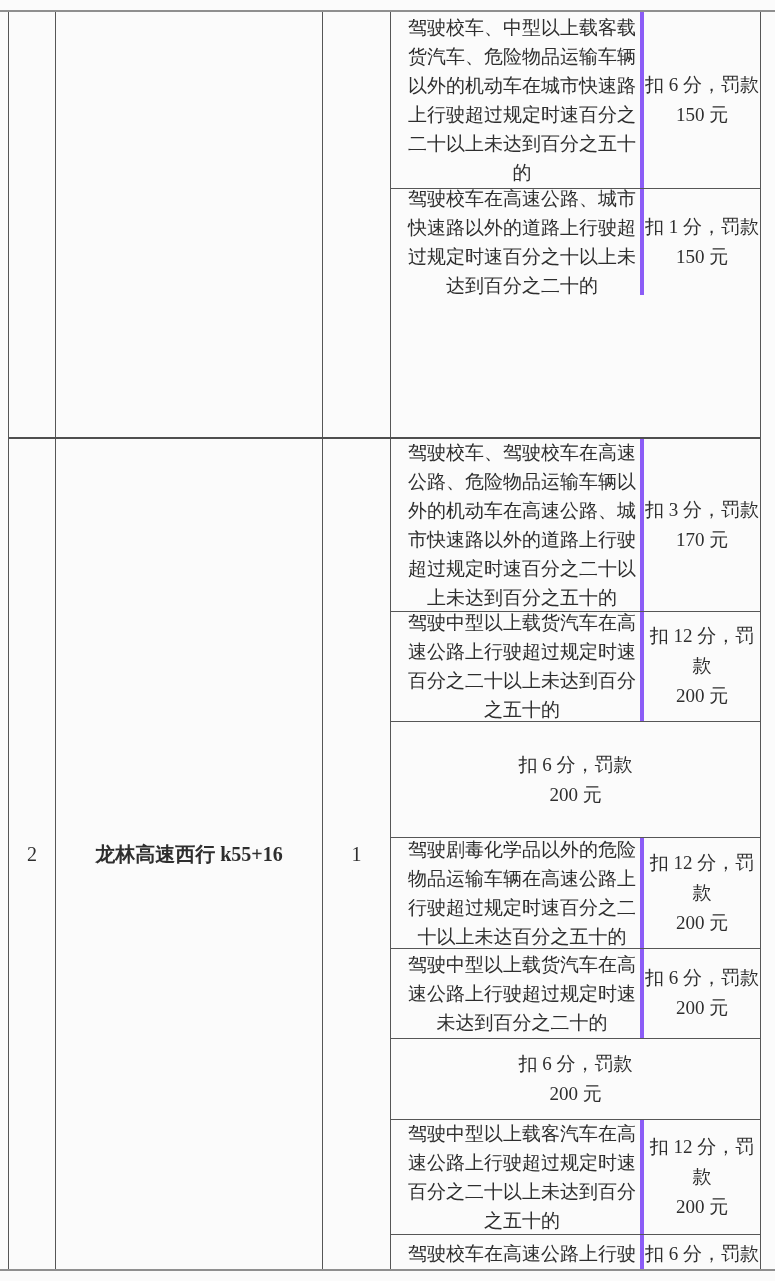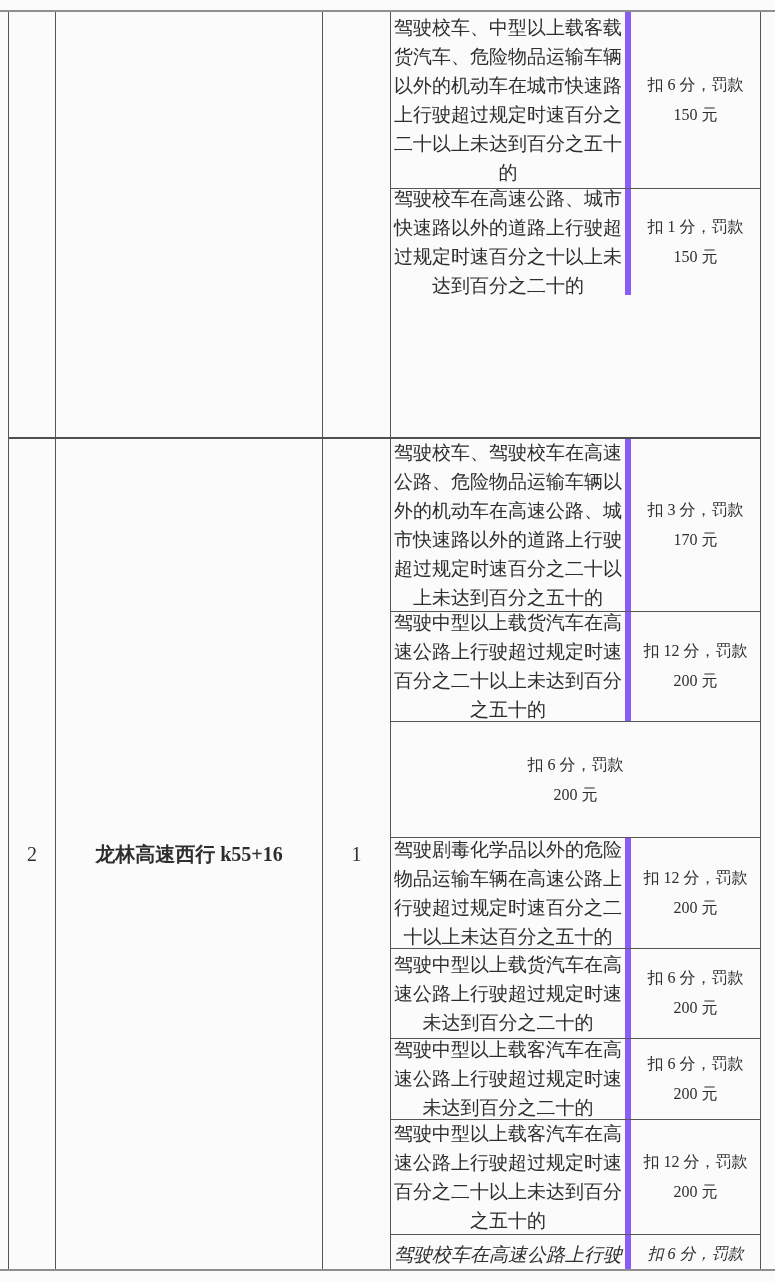--- a/index.html
+++ b/index.html
@@ -43,37 +43,38 @@
   .subrows{flex:1;display:flex;flex-direction:column;}
   .subrow{
     display:flex;flex-direction:row;
     box-sizing:border-box;
     border-bottom:1px solid #565656;
     overflow:hidden;
   }
   .subrow:last-child{border-bottom:none;}
   .desc{
     width:240px;box-sizing:border-box;
-    border-right:6px solid #8b5cf6;
+    border-right:4px solid #8b5cf6;
     display:flex;align-items:center;justify-content:center;
     text-align:center;
     font-size:19px;line-height:29px;
     padding:0 2px;
     overflow:hidden;
+    margin-left:13px;
   }
   .pen{
     flex:1;box-sizing:border-box;
     display:flex;align-items:center;justify-content:center;
     text-align:center;
-    font-size:16px;line-height:30px;
+    font-size:19px;line-height:30px;
     padding:0 1px;
     overflow:hidden;
   }
   .txt{white-space:pre-line;}
-  .subrow.cut .desc,.subrow.cut .pen{align-items:flex-end;padding-top:3px;font-style:italic;}
+  .subrow.cut .desc,.subrow.cut .pen{align-items:center;padding-top:3px;}
 </style>
 </head>
 <body>
 
 <div class="edge-line edge-top"></div>
 <div class="edge-line edge-bottom"></div>
 
 <div class="tbl">
 
   <div class="rowgroup" style="height:425px">
@@ -155,23 +156,20 @@
       <div class="subrow" style="height:90px">
         <div class="desc">
           <span class="txt">驾驶中型以上载货汽车在高速公路上行驶超过规定时速未达到百分之二十的</span>
         </div>
         <div class="pen">
           <span class="txt">扣 6 分，罚款
 200 元</span>
         </div>
       </div>
       <div class="subrow" style="height:82px">
-        <div class="desc">
-          <span class="txt">驾驶中型以上载客汽车在高速公路上行驶超过规定时速未达到百分之二十的</span>
-        </div>
         <div class="pen">
           <span class="txt">扣 6 分，罚款
 200 元</span>
         </div>
       </div>
       <div class="subrow" style="height:115px">
         <div class="desc">
           <span class="txt">驾驶中型以上载客汽车在高速公路上行驶超过规定时速百分之二十以上未达到百分之五十的</span>
         </div>
         <div class="pen">

